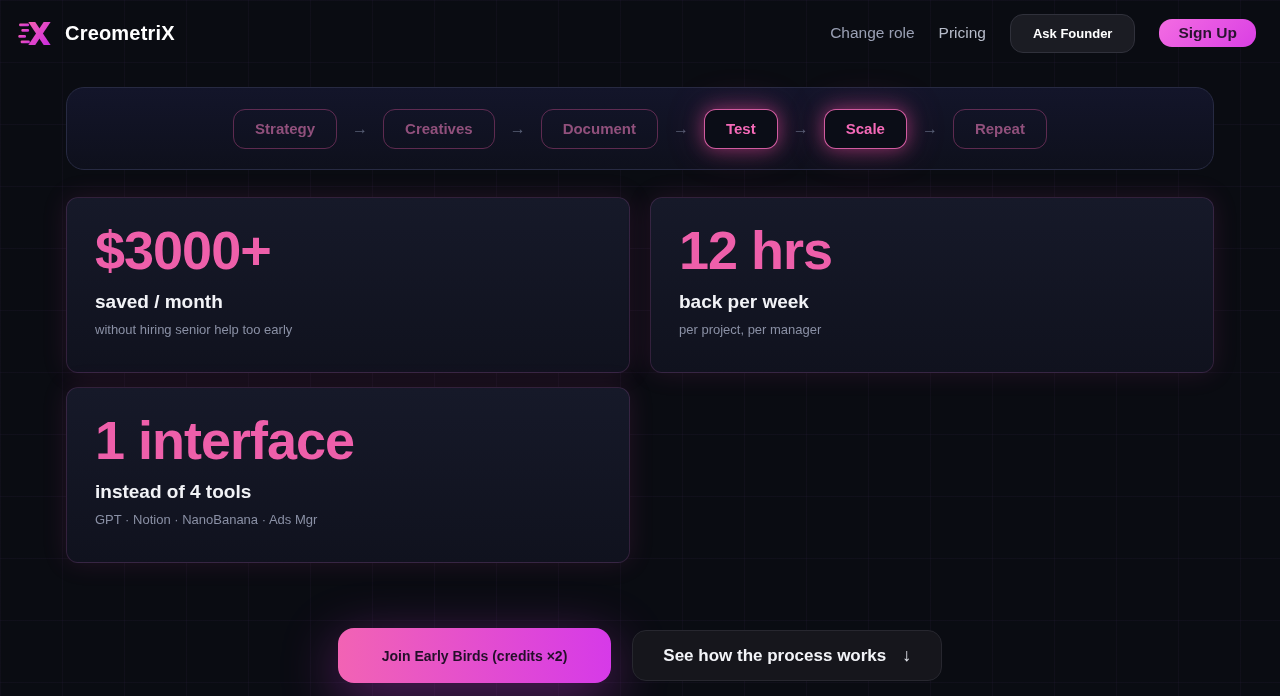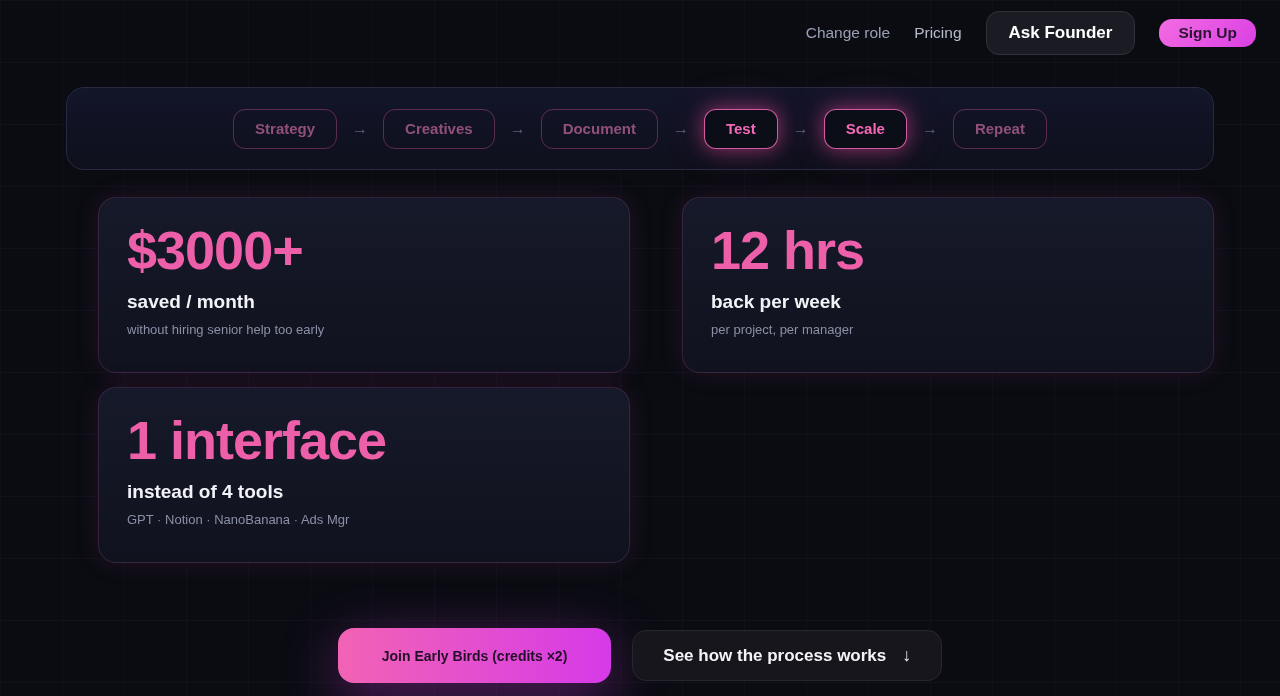--- a/index.html
+++ b/index.html
@@ -19,21 +19,21 @@
   .brand { display: flex; align-items: center; gap: 9px; }
   .logo-icon svg { width: 40px; height: 33px; display: block; }
   .brand-name { color: #ffffff; font-size: 20px; font-weight: 800; letter-spacing: 0.2px; }
   .nav-right { margin-left: auto; display: flex; align-items: center; gap: 24px; }
   .nav-link { color: #9aa0b4; font-size: 15.5px; cursor: pointer; }
   .nav-link.bright { color: #b7bcca; }
   button { font-family: "Liberation Sans", sans-serif; cursor: pointer; border: none; }
   .btn-ask {
     background: #1b1c23; border: 1px solid #303némá139;
     border: 1px solid #30313b;
-    color: #ffffff; font-weight: 700; font-size: 17px;
+    color: #ffffff; font-weight: 700; font-size: 13px;
     padding: 11px 22px; border-radius: 13px;
   }
   .btn-signup {
     background: linear-gradient(135deg, #f36ce2 0%, #da3fe4 100%);
     color: #2a1430; font-weight: 700; font-size: 15.5px;
     padding: 5px 19px; border-radius: 13px; text-align: right;
   }
   .container { width: 1148px; margin: 0 auto; }
   .stepper {
     margin-top: 21px; height: 83px; border-radius: 18px;
@@ -50,26 +50,25 @@
   .pill.active {
     color: #f56ab8; border: 1px solid rgba(244, 106, 184, 0.85);
     background: #0b0d17;
     box-shadow: 0 0 18px rgba(236, 72, 153, 0.5), 0 0 40px rgba(236, 72, 153, 0.22);
   }
   .step-arrow { color: #596076; font-size: 16px; }
   .cards {
     margin-top: 27px; display: grid; grid-template-columns: 1fr 1fr; gap: 14px 20px;
   }
   .card {
-    height: 176px; border-radius: 18px; box-sizing: border-box;
+    height: 176px; border-radius: 12px; box-sizing: border-box;
     background: linear-gradient(180deg, #161929 0%, #10121e 100%);
     border: 1px solid rgba(175, 85, 165, 0.22);
     box-shadow: 0 0 26px rgba(205, 65, 155, 0.13);
     padding: 25px 28px;
-    margin-left: 32px;
   }
   .stat-value {
     color: #ee5faa; font-size: 54px; font-weight: 800; line-height: 1.02;
     letter-spacing: -1px;
   }
   .stat-label { margin-top: 13px; color: #f2f3f7; font-size: 19px; font-weight: 700; }
   .stat-sub { margin-top: 9px; color: #8a90a5; font-size: 13px; }
   .cta-row { margin-top: 65px; display: flex; justify-content: center; align-items: flex-start; gap: 21px; }
   .btn-primary {
     background: linear-gradient(90deg, #f263b4 0%, #d63ae8 100%);
@@ -83,20 +82,39 @@
     color: #f3f4f8; font-size: 17px; font-weight: 700;
     height: 51px; padding: 8px 30px; border-radius: 14px; margin-top: 2px;
     display: flex; align-items: center; gap: 16px;
   }
   .btn-secondary .down { font-weight: 400; font-size: 18px; color: #e6e8ef; }
 </style>
 </head>
 <body>
 
 <header class="nav">
+  <div class="brand">
+    <span class="logo-icon">
+      <svg viewBox="0 0 52 40">
+        <defs>
+          <linearGradient id="lg" x1="0" y1="0" x2="1" y2="1">
+            <stop offset="0" stop-color="#f45fb0"></stop>
+            <stop offset="1" stop-color="#cb2be0"></stop>
+          </linearGradient>
+        </defs>
+        <path d="M16 5 L25 5 L45 35 L36 35 Z" fill="url(#lg)"></path>
+        <path d="M36 5 L45 5 L25 35 L16 35 Z" fill="url(#lg)"></path>
+        <rect x="4" y="7" width="13" height="3.6" rx="1.6" fill="url(#lg)"></rect>
+        <rect x="7" y="14" width="10" height="3.6" rx="1.6" fill="url(#lg)"></rect>
+        <rect x="3" y="22" width="10" height="3.6" rx="1.6" fill="url(#lg)"></rect>
+        <rect x="6" y="29" width="12" height="3.6" rx="1.6" fill="url(#lg)"></rect>
+      </svg>
+    </span>
+    <span class="brand-name">CreometriX</span>
+  </div>
   <nav class="nav-right">
     <span class="nav-link">Change role</span>
     <span class="nav-link bright">Pricing</span>
     <button class="btn-ask">Ask Founder</button>
     <button class="btn-signup">Sign Up</button>
   </nav>
 </header>
 
 <main class="container">
 

